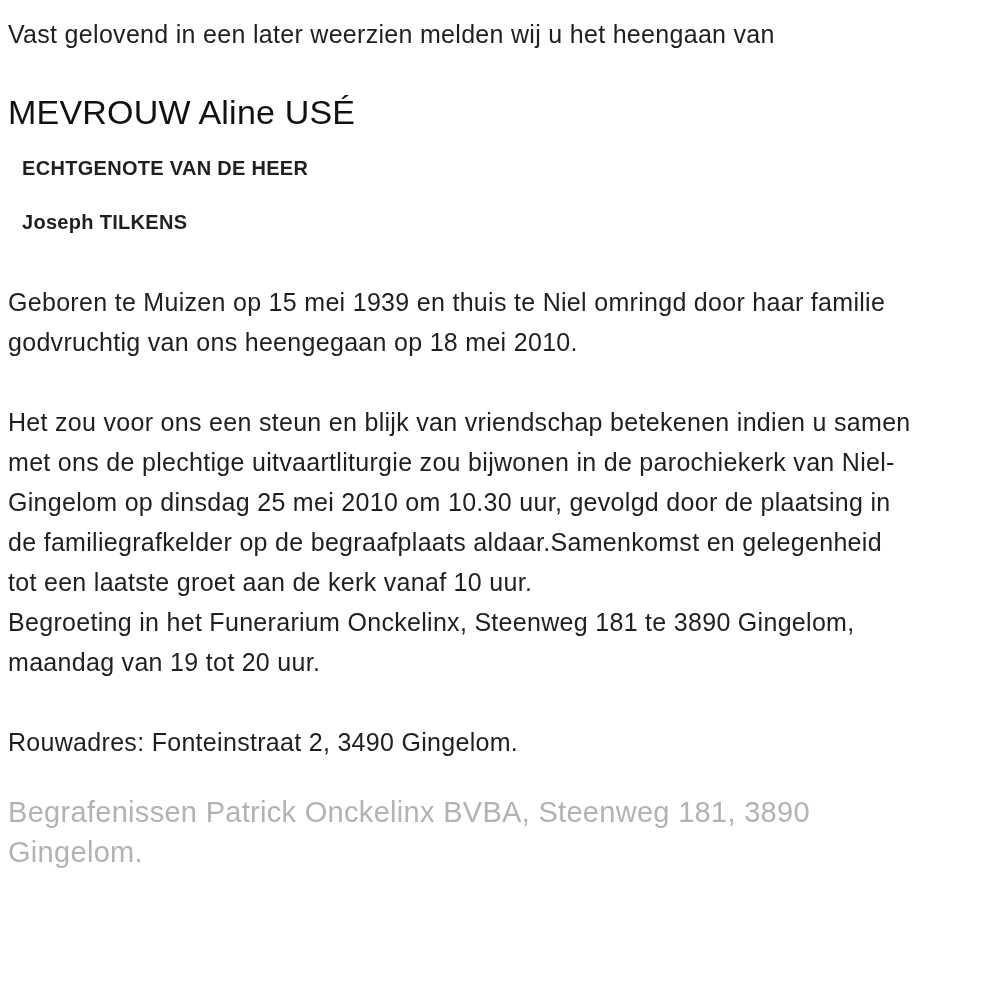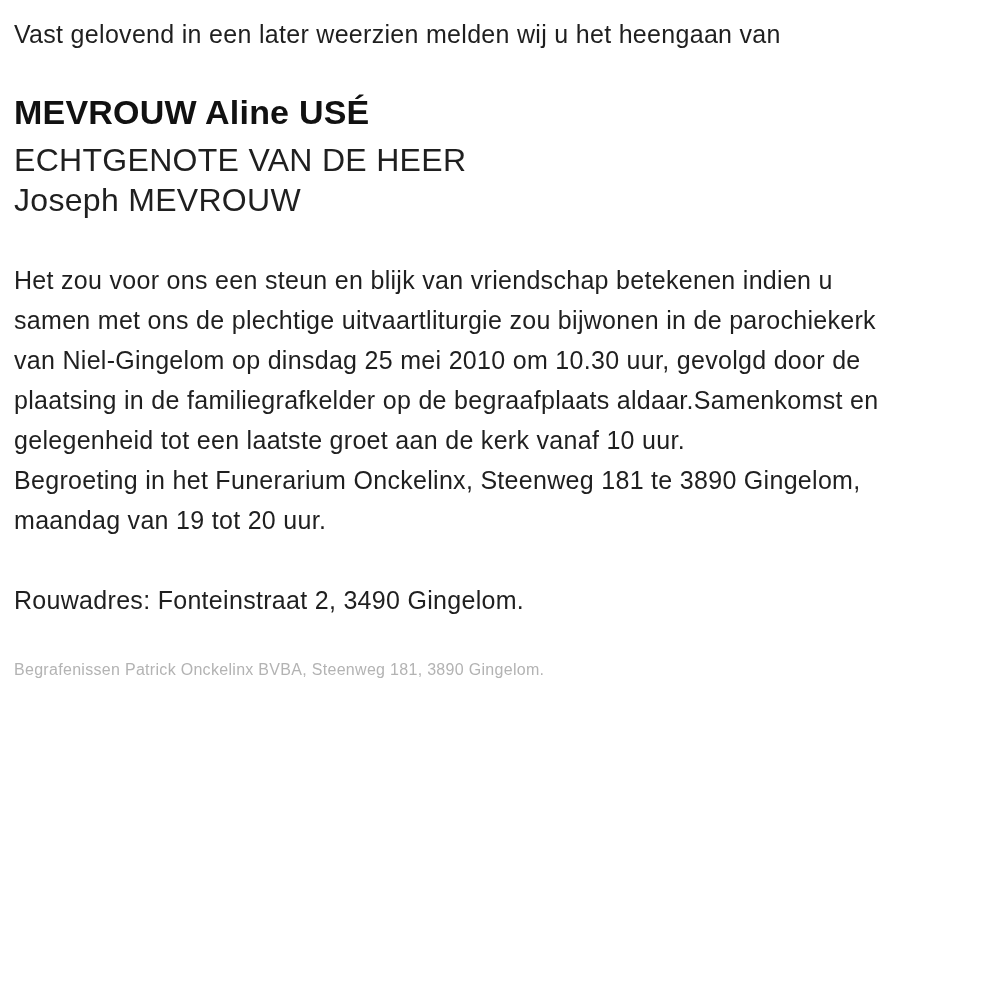--- a/index.html
+++ b/index.html
@@ -5,74 +5,76 @@
   html, body {
     margin: 0;
     padding: 0;
     background: #ffffff;
   }
   .page {
     position: relative;
     width: 924px;
     height: 990px;
     box-sizing: border-box;
-    padding: 8px 12px 0 14px;
+    padding: 8px 12px 0 8px;
     background: #ffffff;
     font-family: "Liberation Sans", "DejaVu Sans", sans-serif;
     color: #1f1f1f;
     overflow: hidden;
   }
   .intro {
     font-size: 25px;
     line-height: 40px;
     margin: 6px 0 0 0;
     letter-spacing: 0.3px;
   }
   .deceased-name {
     font-size: 34px;
     line-height: 44px;
-    font-weight: 700;
+    font-weight: 400;
     margin: 36px 0 6px 0;
     letter-spacing: 0.2px;
     color: #111111;
   }
   .sub {
-    font-size: 32px;
+    font-size: 20px;
     line-height: 40px;
-    margin: 0;
+    margin: 14px;
     letter-spacing: 0.3px;
+    font-weight: bold;
   }
   .para {
     font-size: 25px;
     line-height: 40px;
     margin: 40px 0 0 0;
     letter-spacing: 0.3px;
     white-space: pre-line;
   }
   .footer-line {
-    font-size: 16px;
+    font-size: 29px;
     line-height: 40px;
     margin: 30px 0 0 0;
     letter-spacing: 0.3px;
     color: #b3b3b3;
   }
 </style>
 </head>
 <body>
 
 <div class="page">
 
   <p class="intro">Vast gelovend in een later weerzien melden wij u het heengaan van</p>
 
   <h1 class="deceased-name">MEVROUW Aline USÉ</h1>
 
   <p class="sub">ECHTGENOTE VAN DE HEER</p>
 
-  <p class="sub">Joseph MEVROUW</p>
+  <p class="sub">Joseph TILKENS</p>
 
+  <p class="para">Geboren te Muizen op 15 mei 1939 en thuis te Niel omringd door haar familie godvruchtig van ons heengegaan op 18 mei 2010.</p>
 
   <p class="para">Het zou voor ons een steun en blijk van vriendschap betekenen indien u samen met ons de plechtige uitvaartliturgie zou bijwonen in de parochiekerk van Niel-Gingelom op dinsdag 25 mei 2010 om 10.30 uur, gevolgd door de plaatsing in de familiegrafkelder op de begraafplaats aldaar.Samenkomst en gelegenheid tot een laatste groet aan de kerk vanaf 10 uur.
 Begroeting in het Funerarium Onckelinx, Steenweg 181 te 3890 Gingelom, maandag van 19 tot 20 uur.</p>
 
   <p class="para">Rouwadres: Fonteinstraat 2, 3490 Gingelom.</p>
 
 
   <p class="footer-line">Begrafenissen Patrick Onckelinx BVBA, Steenweg 181, 3890 Gingelom.</p>
 
 </div>

